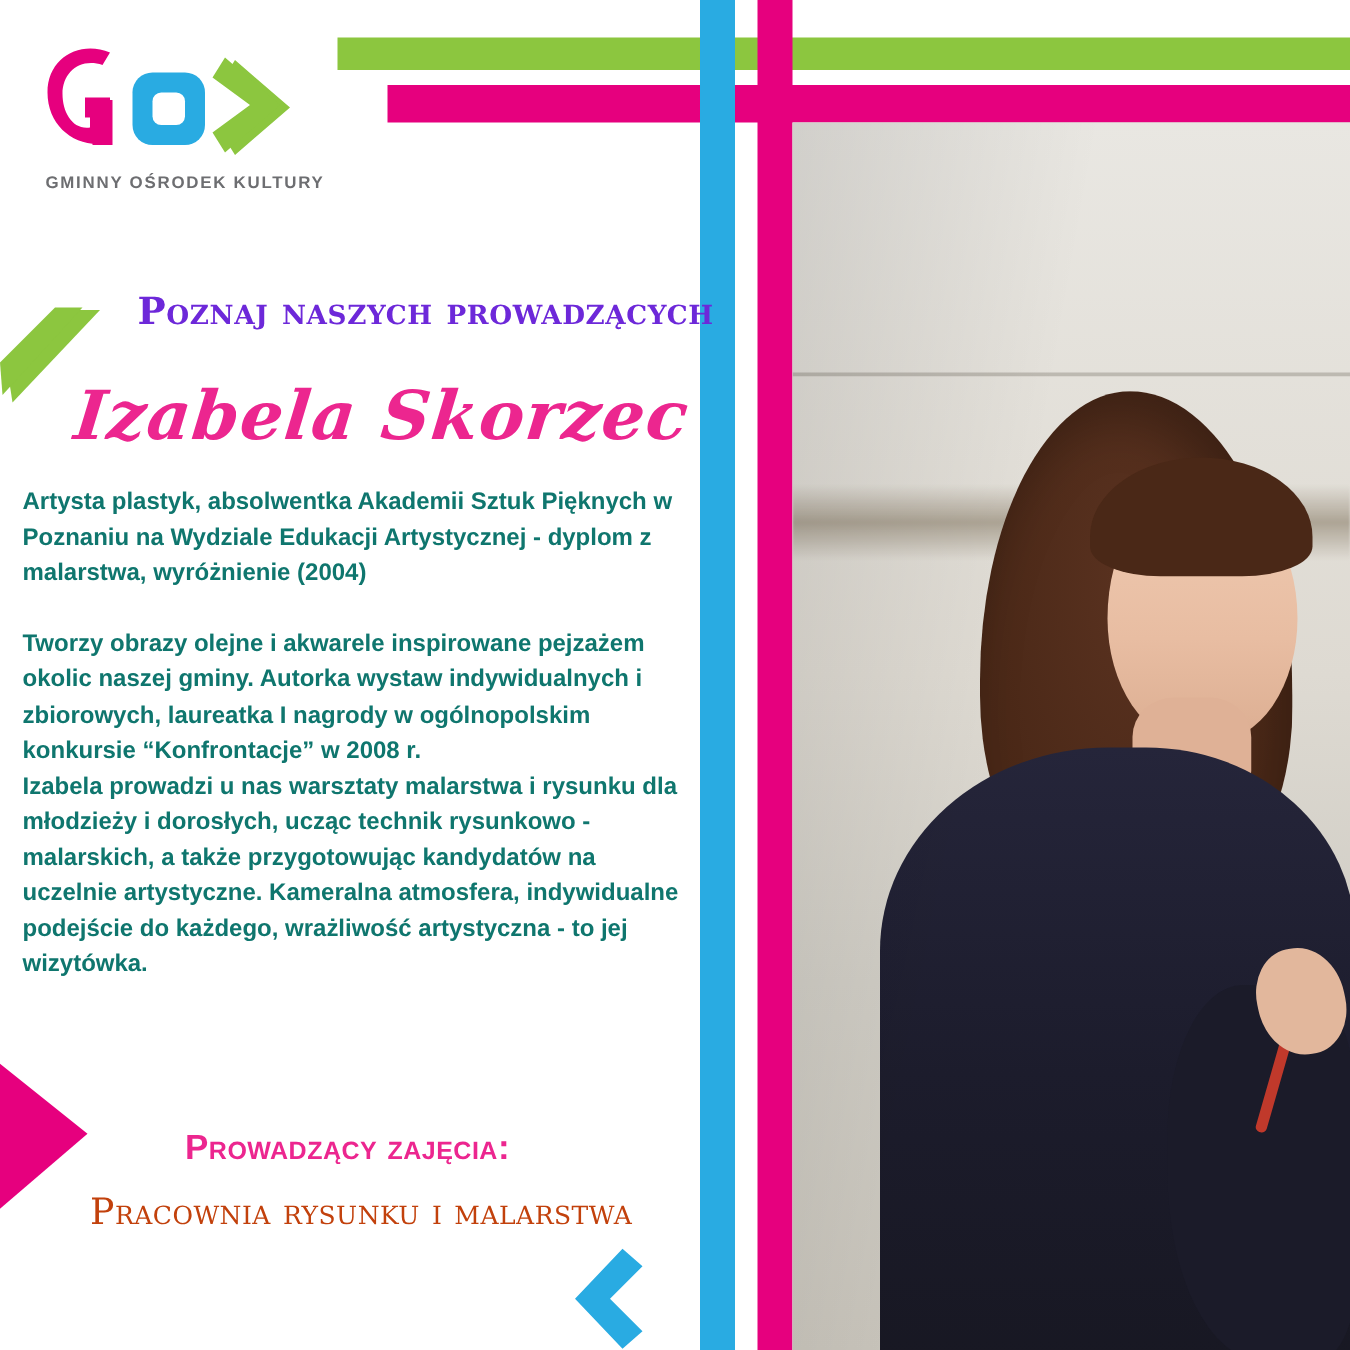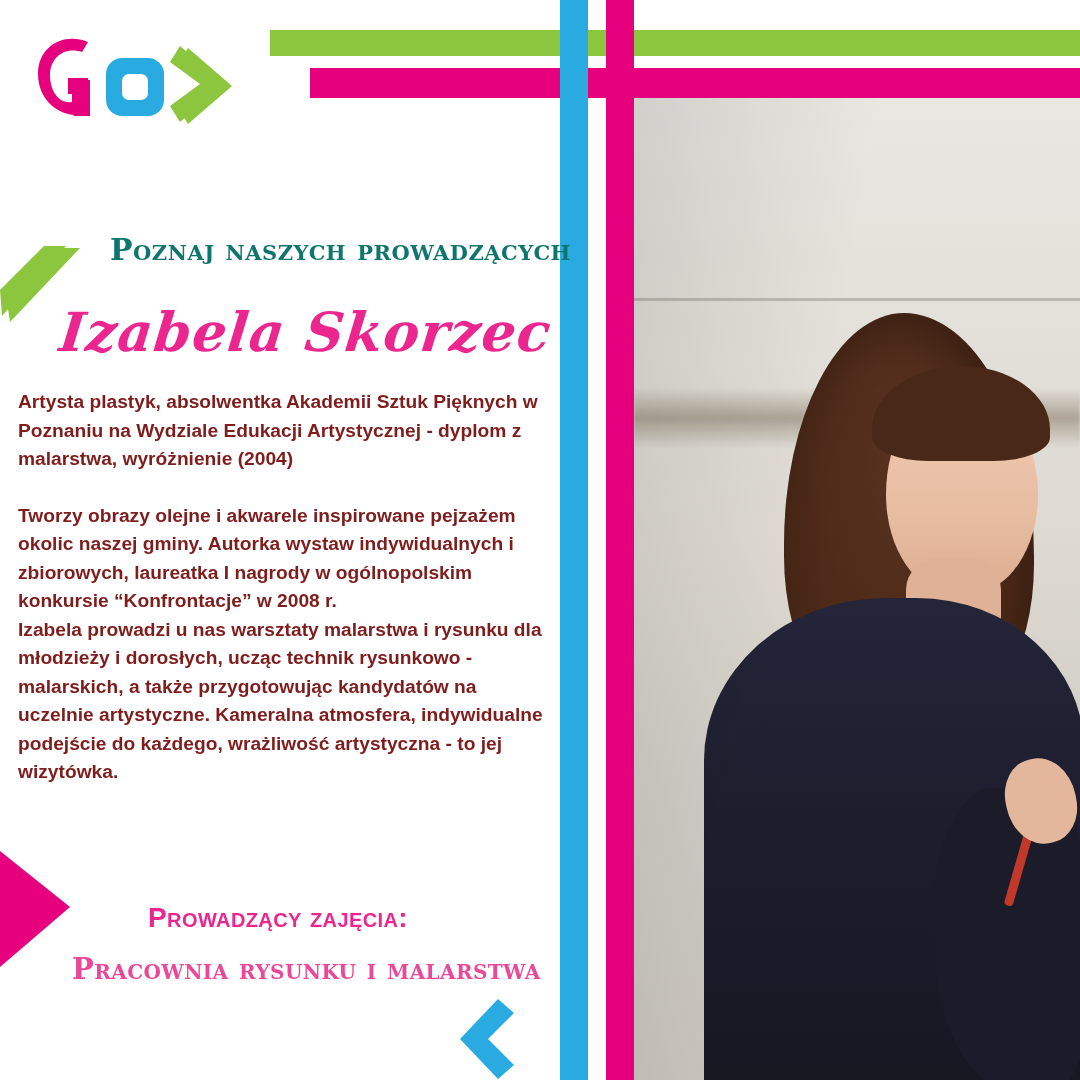--- a/index.html
+++ b/index.html
@@ -186,21 +186,21 @@
   
   .green-arrow-top {
     position: absolute;
     left: 0;
     top: 238px;
   }
   .heading-intro {
     position: absolute;
     left: 110px;
     top: 232px;
-    color: #0f766e;
+    color: #6d28d9;
     font-family: "DejaVu Serif", serif;
     font-size: 30px;
     font-weight: bold;
     font-variant: small-caps;
     letter-spacing: 0.5px;
   }
   .artist-name {
     position: absolute;
     left: 60px;
     top: 300px;
@@ -211,21 +211,21 @@
     font-weight: bold;
     letter-spacing: 1px;
     transform: skewX(-6deg);
   }
 
   .bio {
     position: absolute;
     left: 18px;
     top: 388px;
     width: 528px;
-    color: #7f1d1d;
+    color: #0f766e;
     font-size: 19.2px;
     font-weight: bold;
     line-height: 28.5px;
   }
   .bio p {
     margin: 0;
   }
   .bio .gap {
     height: 28px;
   }
@@ -244,24 +244,24 @@
     font-family: Liberation Sans, sans-serif;
     font-size: 28px;
     font-weight: bold;
     font-variant: small-caps;
     letter-spacing: 0.4px;
   }
   .footer-2 {
     position: absolute;
     left: 72px;
     top: 952px;
-    color: #ec4899;
+    color: #c2410c;
     font-family: "DejaVu Serif", serif;
     font-size: 29px;
-    font-weight: bold;
+    font-weight: normal;
     font-variant: small-caps;
     letter-spacing: 0.4px;
   }
   .blue-chevron {
     position: absolute;
     left: 452px;
     top: 995px;
   }
 </style>
 </head>
@@ -295,20 +295,21 @@
       <path d="M60 12 C36 2 10 16 10 44 C10 72 34 90 60 84 L60 48 L40 48 L40 64 L44 64 L44 72 C30 74 22 60 22 45 C22 28 36 16 54 22 Z" fill="#e6007e"></path>
       <rect x="46" y="50" width="16" height="36" fill="#e6007e"></rect>
 
       <rect x="78" y="28" width="58" height="58" rx="16" fill="#29abe2"></rect>
       <rect x="94" y="44" width="26" height="26" rx="7" fill="#ffffff"></rect>
 
       <path d="M160 18 L150 34 L180 56 L150 78 L160 94 L204 56 Z" fill="#8cc63f"></path>
       <path d="M152 16 L142 32 L172 54 L142 76 L152 92 L196 54 Z" fill="#8cc63f"></path>
     </svg>
     <div class="logo-text">
+      <div>GMINNY OŚRODEK KULTURY</div>
     </div>
   </div>
 
   <svg class="green-arrow-top" width="92" height="92" viewBox="0 0 92 92">
     <path d="M6 58 L52 10 L80 10 L10 84 Z" fill="#8cc63f"></path>
     <path d="M0 52 L44 8 L66 8 L2 78 Z" fill="#8cc63f"></path>
   </svg>
 
   <div class="heading-intro">Poznaj naszych prowadzących</div>
   <div class="artist-name">Izabela Skorzec</div>

